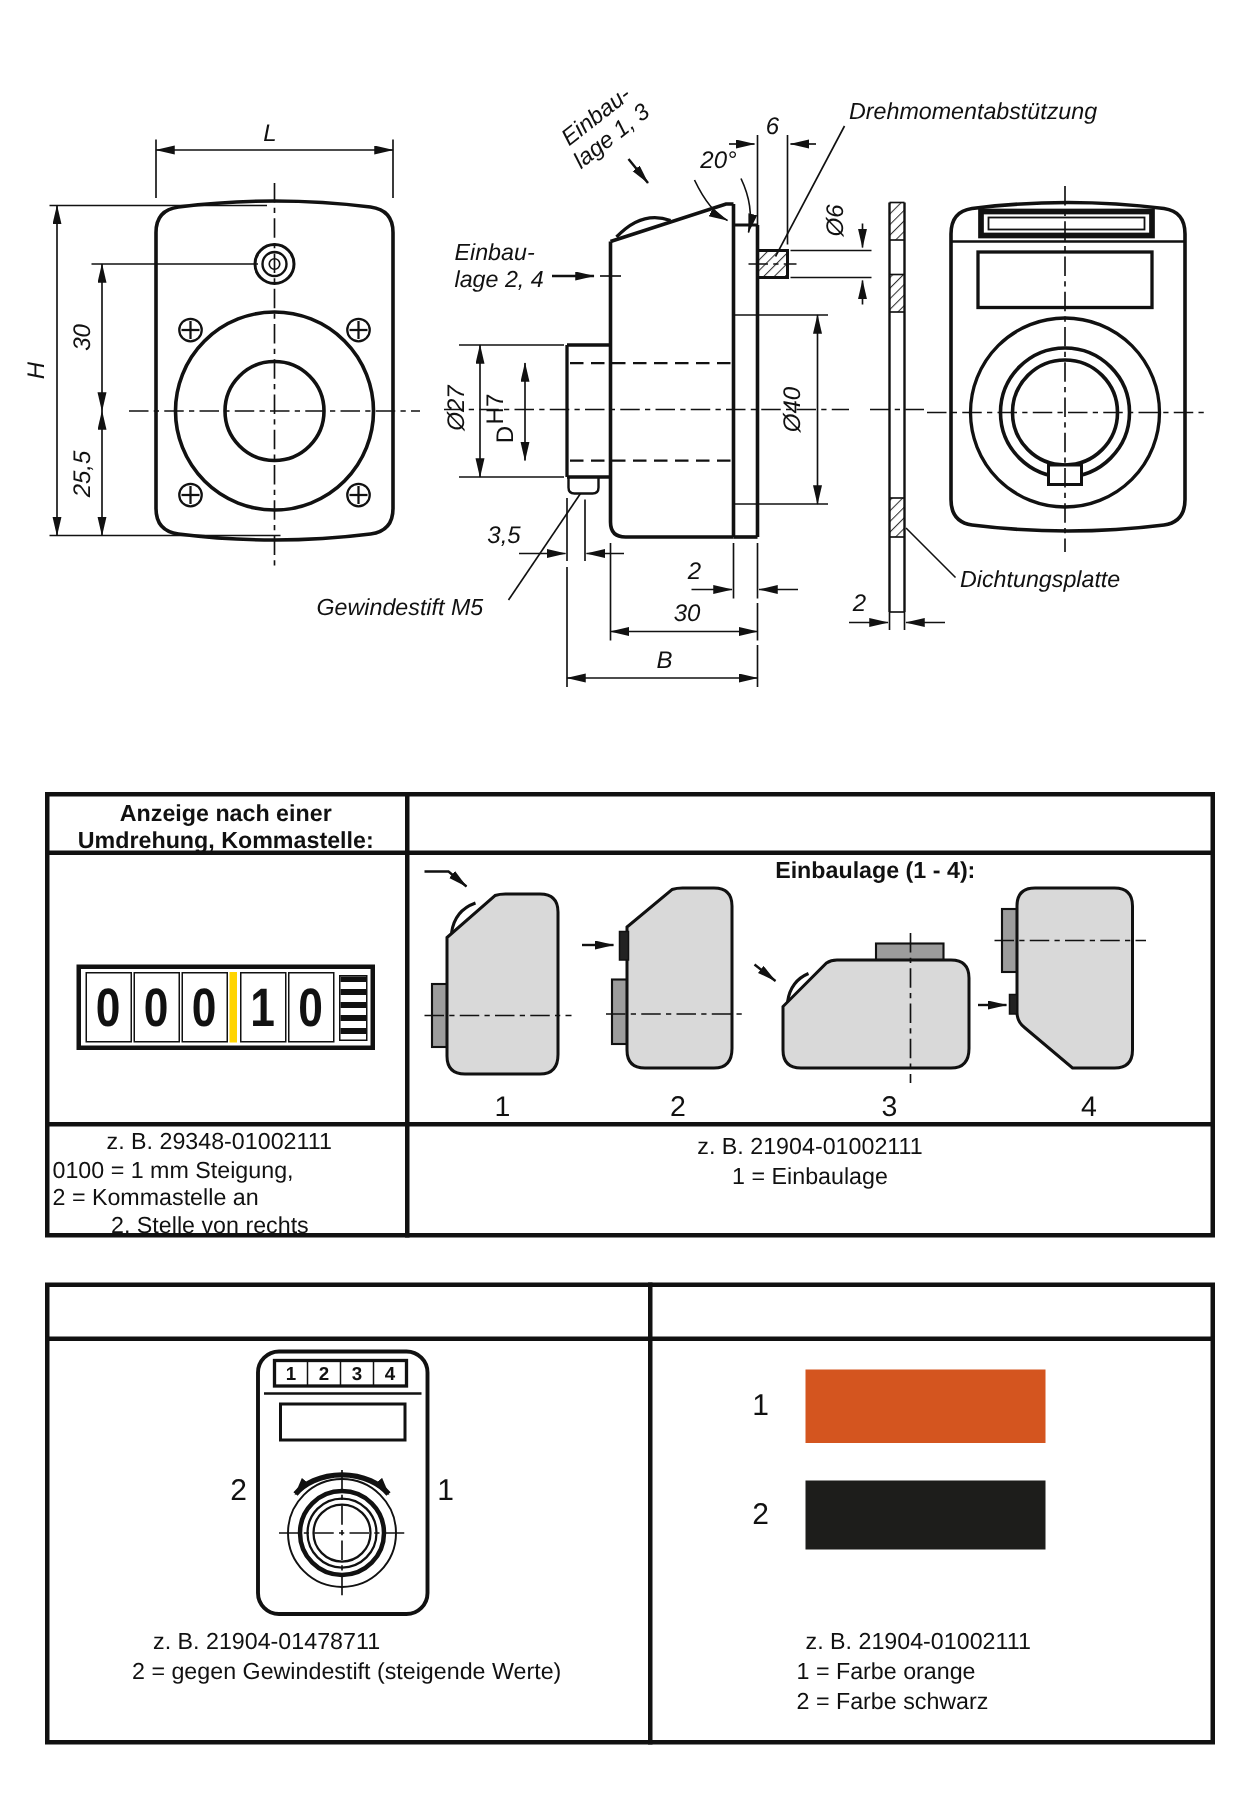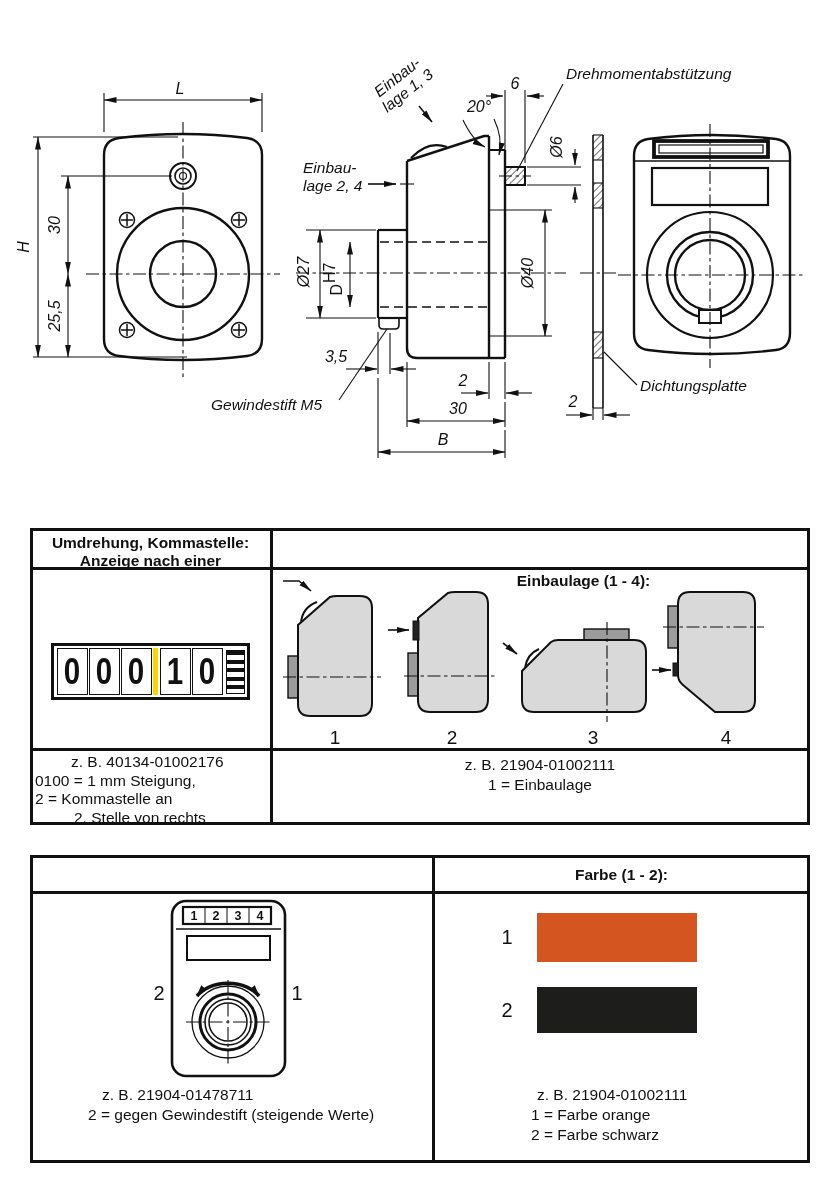--- a/index.html
+++ b/index.html
@@ -230,22 +230,22 @@
     <line class="cl" x1="618" y1="275" x2="804" y2="275"></line>
   </g>
 </svg>
 
 <div class="tablebox" style="left:30px;top:528px;width:780px;height:297px"></div>
 <div class="hline" style="left:30px;top:567px;width:780px;height:2.5px"></div>
 <div class="hline" style="left:30px;top:748px;width:780px;height:2.5px"></div>
 <div class="vline" style="left:270px;top:528px;width:2.5px;height:297px"></div>
 
 <div class="hdr" style="left:30px;top:534px;width:241px">
+  <div>Anzeige nach einer</div>
   <div>Umdrehung, Kommastelle:</div>
-  <div>Anzeige nach einer</div>
 </div>
 <div class="hdr" style="left:271px;top:572px;width:625px">Einbaulage (1 - 4):</div>
 
 <div class="counter">
   <div class="dcell">
         <span>0</span>
       </div>
   <div class="dcell">
         <span>0</span>
       </div>
@@ -296,35 +296,34 @@
     <rect class="graytab" x="668" y="606" width="10" height="42"></rect>
     <path class="shape" d="M 755 604 L 755 700 Q 755 712 743 712 L 715 712 L 683 685 Q 678 681 678 675 L 678 604 Q 678 592 690 592 L 743 592 Q 755 592 755 604 Z"></path>
     <rect class="blktab" x="673" y="663" width="5" height="13"></rect>
     <line class="cl" x1="663" y1="627" x2="764" y2="627"></line>
     <line class="s16" x1="652" y1="670" x2="671" y2="670" marker-end="url(#a2)"></line>
     <text class="poslbl" x="726" y="744" text-anchor="middle">4</text>
   </g>
 </svg>
 
 <div class="txtblock" style="left:35px;top:753px;line-height:18.5px">
-  <div style="padding-left:36px"><span>z. B. 40134-</span><span class="b">01002</span><span>176</span></div>
+  <div style="padding-left:36px"><span>z. B. 29348-</span><span class="b">01002</span><span>111</span></div>
   <div><span class="b">0100</span><span> = 1 mm Steigung,</span></div>
   <div><span class="b">2</span><span> = Kommastelle an</span></div>
   <div style="padding-left:39px"><span>2. Stelle von rechts</span></div>
 </div>
 <div class="txtblock" style="left:272px;top:755px;width:536px;text-align:center">
   <div><span>z. B. 21904-01002</span><span class="b">1</span><span>11</span></div>
   <div><span class="b">1</span><span> = Einbaulage</span></div>
 </div>
 
 <div class="tablebox" style="left:30px;top:855px;width:780px;height:308px"></div>
 <div class="hline" style="left:30px;top:891px;width:780px;height:2.5px"></div>
 <div class="vline" style="left:432px;top:855px;width:2.5px;height:308px"></div>
 
-<div class="hdr" style="left:433px;top:866px;width:377px">Farbe (1 - 2):</div>
 
 <svg style="left:140px;top:895px" width="175" height="190" viewBox="140 895 175 190">
   <defs>
     <marker id="a3" markerUnits="userSpaceOnUse" markerWidth="14" markerHeight="8" refX="11" refY="3.5" orient="auto-start-reverse">
       <path d="M0,0 L12,3.5 L0,7 Z" fill="#111"></path>
     </marker>
   </defs>
   <rect x="172" y="901" width="113" height="175" rx="14" fill="#fff" stroke="#111" stroke-width="2.6"></rect>
   <g>
     <rect x="183" y="907" width="88" height="17" fill="#fff" stroke="#111" stroke-width="2.2"></rect>

